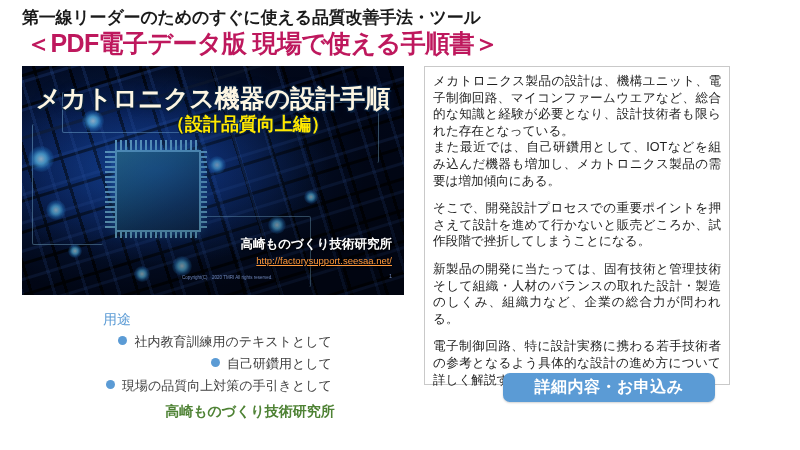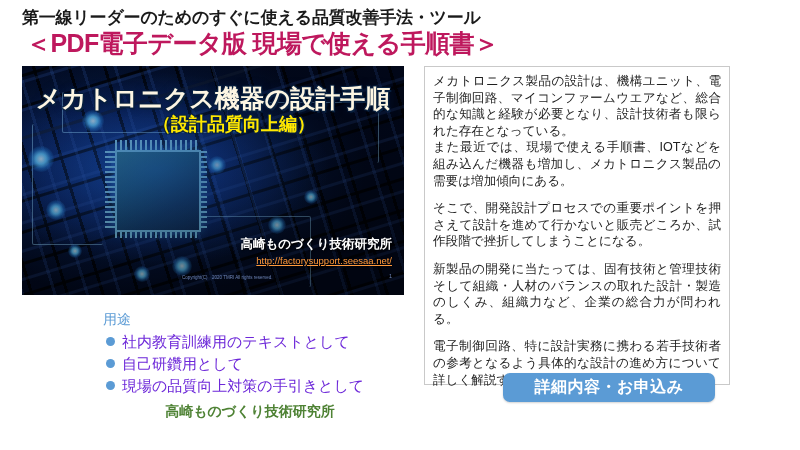--- a/index.html
+++ b/index.html
@@ -70,21 +70,21 @@
 
   .cv-title{
     position:absolute;left:0;top:16px;width:382px;text-align:center;
     font-size:25px;font-weight:bold;color:#fdf6e3;letter-spacing:0px;
     text-shadow:1.5px 1.5px 0 #08203f, -1px -1px 0 #08203f, 1px -1px 0 #08203f, -1px 1px 0 #08203f, 0 0 9px rgba(0,20,60,.9);
     white-space:nowrap;}
   .cv-sub{
     position:absolute;left:0;top:46px;width:424px;text-align:center;
     font-size:18px;font-weight:bold;color:#ffe800;
     text-shadow:1.2px 1.2px 0 #08203f, -1px -1px 0 #08203f, 1px -1px 0 #08203f, -1px 1px 0 #08203f;
-    white-space:nowrap;}
+    white-space:nowrap;padding-left:14px;}
   .cv-org{
     position:absolute;right:12px;top:170px;
     font-size:12.5px;font-weight:bold;color:#ffffff;
     text-shadow:1px 1px 2px #000;white-space:nowrap;}
   .cv-url{
     position:absolute;right:12px;top:189px;
     font-size:9.5px;color:#ff9a3c;text-decoration:underline;
     text-shadow:0 1px 2px #000;white-space:nowrap;}
   .cv-copy{
     position:absolute;left:160px;top:209px;
@@ -92,21 +92,21 @@
   .cv-pageno{
     position:absolute;right:12px;top:207px;
     font-size:5.5px;color:#6f86b8;}
 
   
   .use-label{
     position:absolute;left:88px;top:311px;
     font-size:14px;color:#5b9bd5;white-space:nowrap;margin-left:15px;}
   .use-list{position:absolute;left:106px;top:331px;margin:0;padding:0;list-style:none;}
   .use-list li{
-    font-size:15px;color:#6d28d9;line-height:22px;white-space:nowrap;}
+    font-size:13px;color:#404040;line-height:22px;white-space:nowrap;text-align:right;}
   .bdot{display:inline-block;width:9px;height:9px;border-radius:50%;
     background:#5b9bd5;margin-right:7px;vertical-align:1px;}
 
   
   .green-org{
     position:absolute;left:0;top:403px;width:500px;text-align:center;
     font-size:14px;font-weight:bold;color:#4e8234;white-space:nowrap;}
 
   
   .panel{
@@ -175,21 +175,21 @@
     <li><span class="bdot"></span><span>社内教育訓練用のテキストとして</span></li>
     <li><span class="bdot"></span><span>自己研鑽用として</span></li>
     <li><span class="bdot"></span><span>現場の品質向上対策の手引きとして</span></li>
   </ul>
 
   <div class="green-org">高崎ものづくり技術研究所</div>
 
   <div class="panel">
     <div class="inner">
       <p>メカトロニクス製品の設計は、機構ユニット、電子制御回路、マイコンファームウエアなど、総合的な知識と経験が必要となり、設計技術者も限られた存在となっている。</p>
-      <p>また最近では、現場で使える手順書、IOTなどを組み込んだ機器も増加し、メカトロニクス製品の需要は増加傾向にある。</p>
+      <p>また最近では、自己研鑽用として、IOTなどを組み込んだ機器も増加し、メカトロニクス製品の需要は増加傾向にある。</p>
       <div class="gap"></div>
       <p>そこで、開発設計プロセスでの重要ポイントを押さえて設計を進めて行かないと販売どころか、試作段階で挫折してしまうことになる。</p>
       <div class="gap"></div>
       <p>新製品の開発に当たっては、固有技術と管理技術そして組織・人材のバランスの取れた設計・製造のしくみ、組織力など、企業の総合力が問われる。</p>
       <div class="gap"></div>
       <p>電子制御回路、特に設計実務に携わる若手技術者の参考となるよう具体的な設計の進め方について詳しく解説する。</p>
     </div>
   </div>
 
   <button class="cta">詳細内容・お申込み</button>

